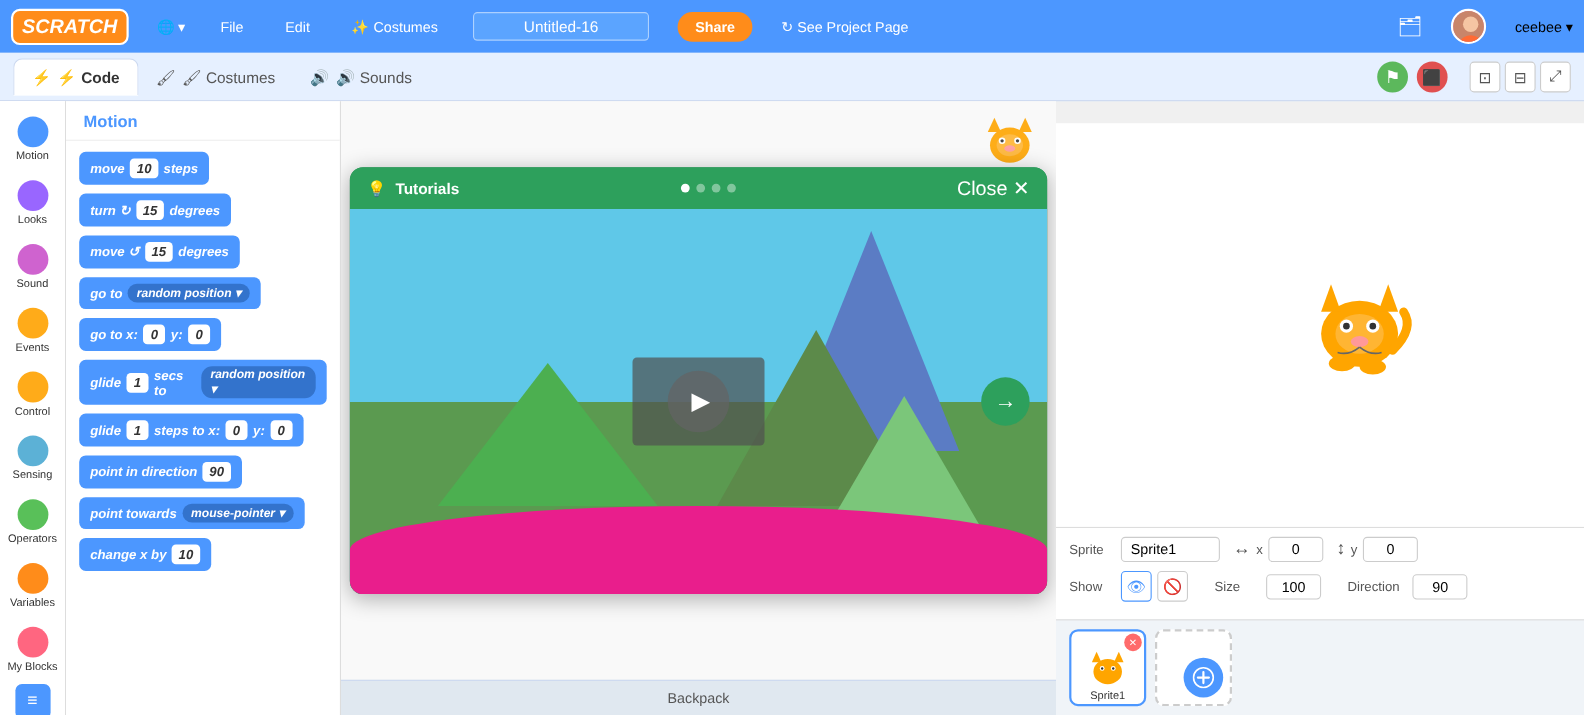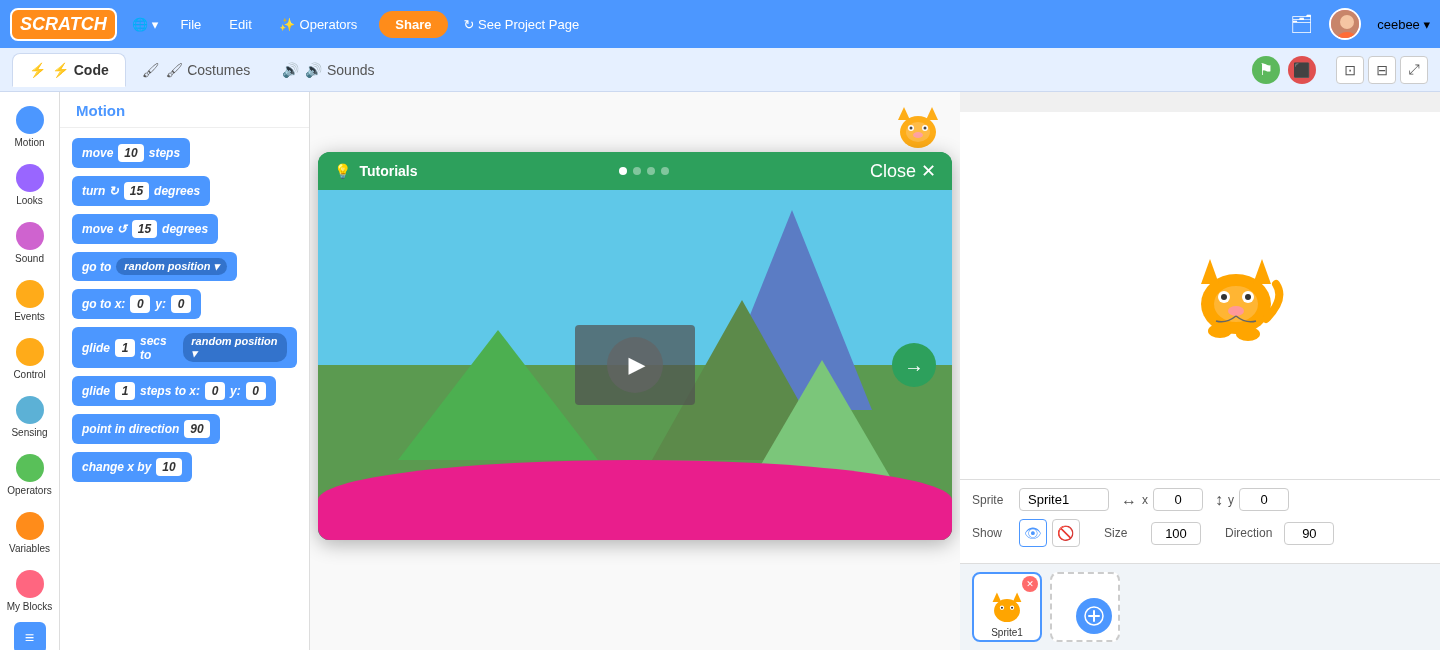--- a/index.html
+++ b/index.html
@@ -1,21 +1,21 @@
 <!DOCTYPE html>
 <html><head>
   <meta charset="utf-8">
   <style>
     * { box-sizing: border-box; margin: 0; padding: 0; }
     body { font-family: 'Helvetica Neue', Arial, sans-serif; background: #f0f0f0; overflow: hidden; width: 1440px; height: 650px; }
 
     
     .top-nav {
       display: flex; align-items: center; background: #4C97FF; height: 48px;
-      padding: 0 10px; gap: 16px;
+      padding: 0 10px; gap: 26px;
     }
     .scratch-logo {
       background: #FF8C1A; border-radius: 8px; padding: 4px 8px;
       font-weight: 900; font-size: 18px; color: white; font-style: italic;
       border: 2px solid white; cursor: pointer;
     }
     .globe-btn {
       display: flex; align-items: center; gap: 3px; color: white; cursor: pointer;
       font-size: 13px; background: none; border: none;
     }
@@ -270,21 +270,22 @@
 <body>
 
 <div class="top-nav">
   <div class="scratch-logo">SCRATCH</div>
   <button class="globe-btn">
     <span>🌐</span>
     <span>▾</span>
   </button>
   <button class="nav-link">File</button>
   <button class="nav-link">Edit</button>
-  <button class="nav-link">✨ Operators</button>
+  <button class="nav-link">✨ Costumes</button>
+  <input class="project-title-input" type="text" value="Untitled-16" style="">
   <button class="share-btn">Share</button>
   <button class="see-project-btn">↻ See Project Page</button>
   <div class="nav-spacer"></div>
   <span class="folder-icon">🗂</span>
   <div class="user-avatar">
     <svg width="32" height="32" viewBox="0 0 32 32">
         <rect width="32" height="32" fill="#c8856a"></rect>
         <ellipse cx="16" cy="12" rx="7" ry="7" fill="#f5c5a3"></ellipse>
         <ellipse cx="16" cy="30" rx="10" ry="8" fill="#ff6b35"></ellipse>
       </svg>
@@ -417,20 +418,24 @@
         <span class="block-input">0</span>
         <span>y:</span>
         <span class="block-input">0</span>
       </div>
 
       <div class="block blue">
         <span>point in direction</span>
         <span class="block-input">90</span>
       </div>
 
+      <div class="block blue">
+        <span>point towards</span>
+        <span class="block-dropdown">mouse-pointer ▾</span>
+      </div>
 
       <div class="block blue">
         <span>change x by</span>
         <span class="block-input">10</span>
       </div>
     </div>
   </div>
 
   <div class="script-area">
 
@@ -479,20 +484,23 @@
             <span style="color:white; font-size:22px; margin-left:4px;">▶</span>
           </div>
 
           <div class="next-btn">
             <span style="color:white; font-size:20px;">→</span>
           </div>
         </div>
       </div>
     </div>
 
+    <div class="backpack-bar">
+      <span>Backpack</span>
+    </div>
   </div>
 
   <div class="right-panel-wrap">
 
     <div class="stage-view">
 
       <div class="stage-cat">
         <svg width="120" height="110" viewBox="0 0 120 110">
           <ellipse cx="60" cy="65" rx="35" ry="30" fill="#FFA500"></ellipse>
           <polygon points="25,45 34,20 43,45" fill="#FFA500"></polygon>

